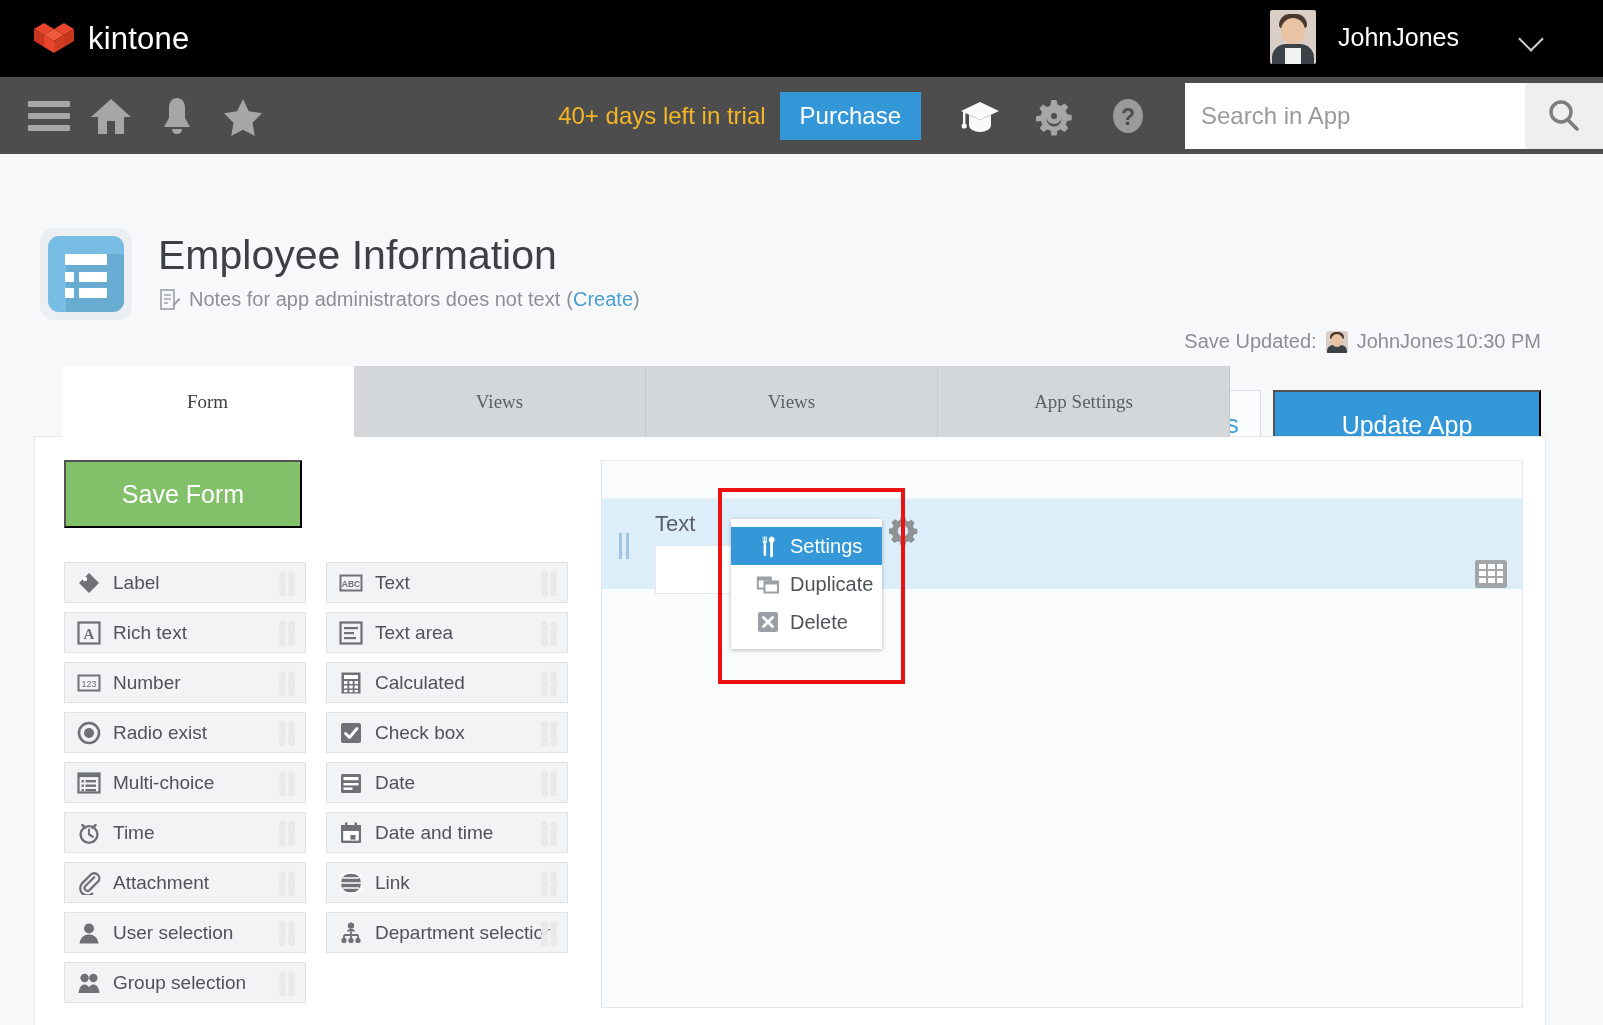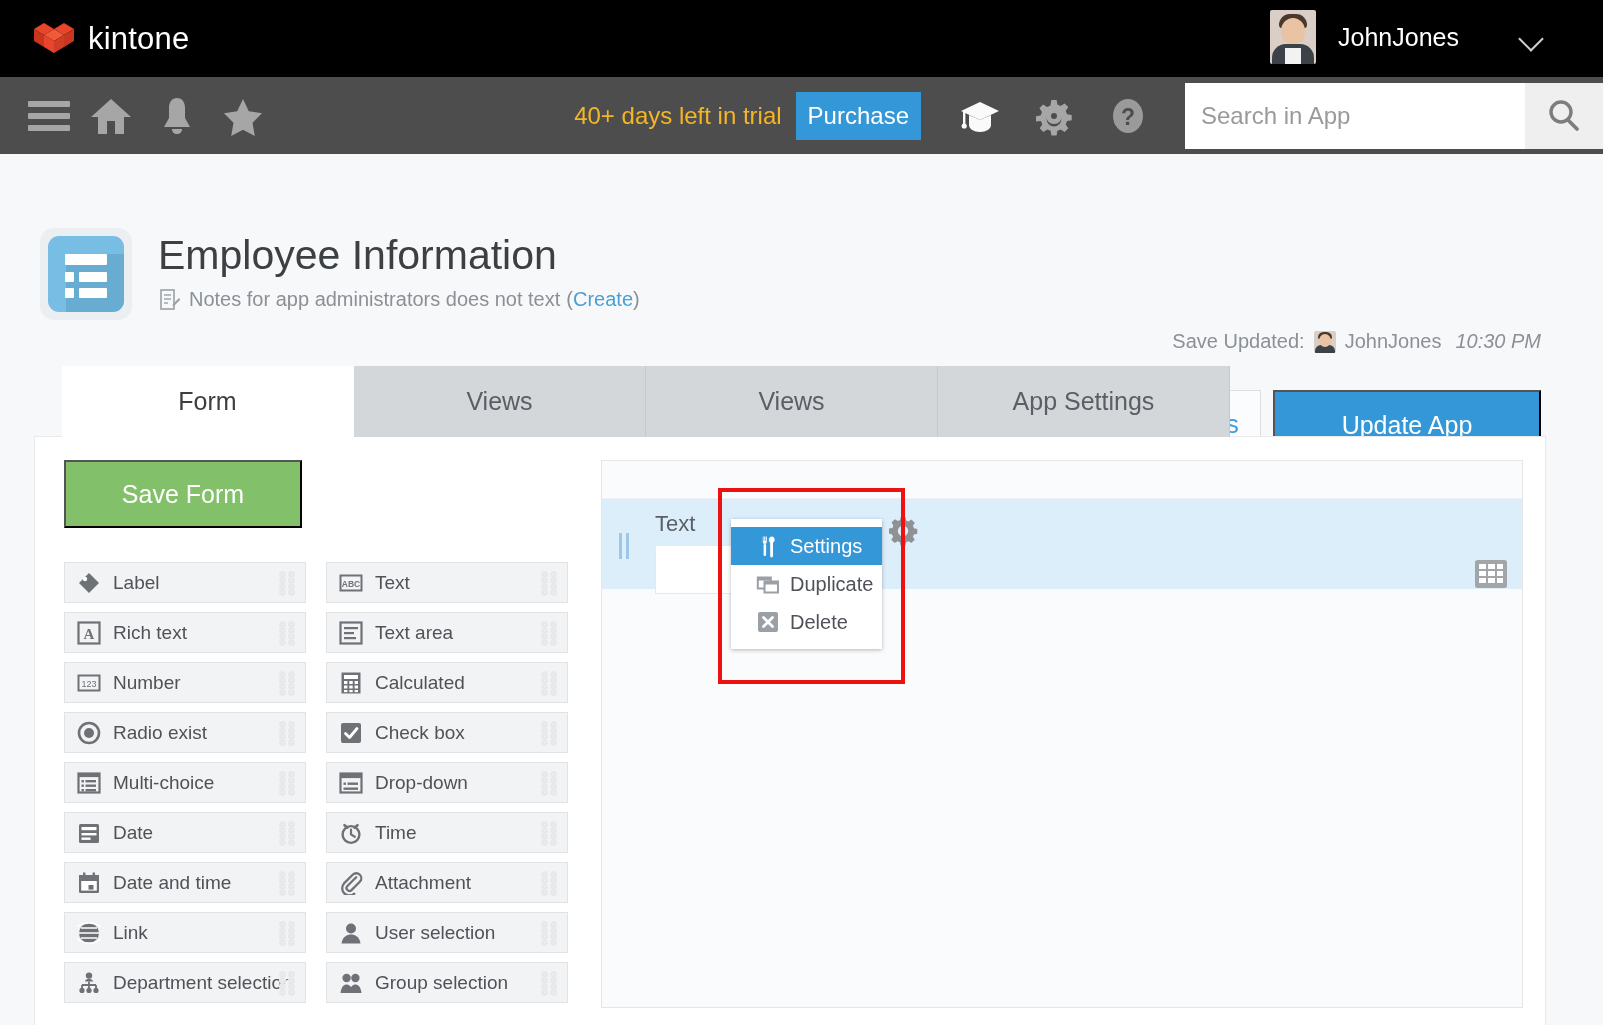--- a/index.html
+++ b/index.html
@@ -44,21 +44,21 @@
   .hamburger span {
     position:absolute; left:6px; width:42px; height:6px; background:#a6a6a6; border-radius:1px;
   }
   .hamburger span:nth-child(1){ top:7px; }
   .hamburger span:nth-child(2){ top:19px; }
   .hamburger span:nth-child(3){ top:31px; }
   .ico-svg { display:block; }
   .trial-text { margin-left:auto; color:#f5b626; font-size:24px; }
   .purchase-btn {
     margin-left:14px; background:#3498d8; color:#fff; font-size:24px;
-    padding:12px 12px; cursor:pointer; border:none; line-height:1;
+    padding:12px 20px; cursor:pointer; border:none; line-height:1;
   }
   .nav-right-icons { display:flex; align-items:center; margin-left:18px; }
   .nav-right-icons .nav-icon { margin-left:18px; }
   .searchbox {
     margin-left:24px; width:340px; height:66px; background:#fff; display:flex; align-items:center;
     border:none;
   }
   .searchbox input {
     border:none; outline:none; width:100%; height:100%; padding-left:16px;
     font-size:24px; color:#333; font-family:"Liberation Sans", sans-serif; background:transparent;
@@ -101,38 +101,39 @@
   .last-updated {
     position:absolute; right:62px; top:176px; font-size:20px; color:#8b9096;
     display:flex; align-items:center;
   }
   .mini-avatar {
     width:22px; height:22px; border-radius:2px; margin:0 9px; background:#d9cfc6; position:relative; overflow:hidden;
   }
   .mini-avatar .mh { position:absolute; left:5px; top:3px; width:12px; height:13px; border-radius:50%; background:#e8c3a4; }
   .mini-avatar .mhair { position:absolute; left:4px; top:1px; width:14px; height:7px; border-radius:7px 7px 2px 2px; background:#4a382c; }
   .mini-avatar .mb { position:absolute; left:1px; bottom:0; width:20px; height:8px; background:#3d4148; border-radius:6px 6px 0 0; }
-  .lu-time { margin-left:14px;font-style:italic; }
+  .lu-time { margin-left:2px; }
 
   .head-buttons { position:absolute; right:62px; top:236px; display:flex; }
   .btn-discard {
     width:236px; height:68px; border:1px solid #dadfe3; background:#fbfcfd; color:#3e9ad8;
     font-size:25px; display:flex; align-items:center; justify-content:center; cursor:pointer;
   }
   .btn-update {
     width:268px; height:70px; background:#3498d8; color:#fff; font-size:25px;
     display:flex; align-items:center; justify-content:center; cursor:pointer; margin-left:12px;
   }
 
   
   .tabs { position:absolute; left:62px; top:366px; display:flex; z-index:3; }
   .tab {
     width:292px; height:71px; display:flex; align-items:center; justify-content:center;
-    font-size:25px; color:#5a5f66; background:#d4d7d9; cursor:pointer;
+    font-size:19px; color:#5a5f66; background:#d4d7d9; cursor:pointer;
     border-right:1px solid #c6c9cb;
+    font-family:Liberation Serif, serif;
   }
   .tab.active { background:#fff; color:#3c4043; border-right:1px solid #fff; }
 
   
   .main-panel {
     position:absolute; left:35px; top:437px; width:1510px; height:588px;
     background:#fff; box-shadow:0 0 0 1px #e7e9eb;
   }
 
   
@@ -528,44 +529,20 @@
                 <rect x="4.5" y="9" width="2.4" height="2.4"></rect>
                 <rect x="8.5" y="9" width="10.5" height="2.4"></rect>
                 <rect x="4.5" y="13.5" width="2.4" height="2.4"></rect>
                 <rect x="8.5" y="13.5" width="10.5" height="2.4"></rect>
                 <rect x="4.5" y="18" width="2.4" height="2.4"></rect>
                 <rect x="8.5" y="18" width="10.5" height="2.4"></rect>
               </g>
             </svg>
           </span>
           <span class="pal-label">Multi-choice</span>
-          <span class="grip">
-            <i style="left:0px;top:0px"></i>
-            <i style="left:9px;top:0px"></i>
-            <i style="left:0px;top:6px"></i>
-            <i style="left:9px;top:6px"></i>
-            <i style="left:0px;top:12px"></i>
-            <i style="left:9px;top:12px"></i>
-            <i style="left:0px;top:18px"></i>
-            <i style="left:9px;top:18px"></i>
-          </span>
-        </div>
-        <div class="pal-item">
-          <span class="pal-ico">
-            <svg width="24" height="24" viewBox="0 0 24 24" class="ico-svg">
-              <rect x="1.5" y="2.5" width="21" height="19" fill="none" stroke="#6e7276" stroke-width="2.2"></rect>
-              <rect x="1.5" y="2.5" width="21" height="4.6" fill="#6e7276"></rect>
-              <g fill="#6e7276">
-                <rect x="4.5" y="11.5" width="2.4" height="2.4"></rect>
-                <rect x="8.5" y="11.5" width="10.5" height="2.4"></rect>
-                <rect x="4.5" y="16.5" width="14.5" height="2.4"></rect>
-              </g>
-            </svg>
-          </span>
-          <span class="pal-label">Drop-down</span>
           <span class="grip">
             <i style="left:0px;top:0px"></i>
             <i style="left:9px;top:0px"></i>
             <i style="left:0px;top:6px"></i>
             <i style="left:9px;top:6px"></i>
             <i style="left:0px;top:12px"></i>
             <i style="left:9px;top:12px"></i>
             <i style="left:0px;top:18px"></i>
             <i style="left:9px;top:18px"></i>
           </span>

